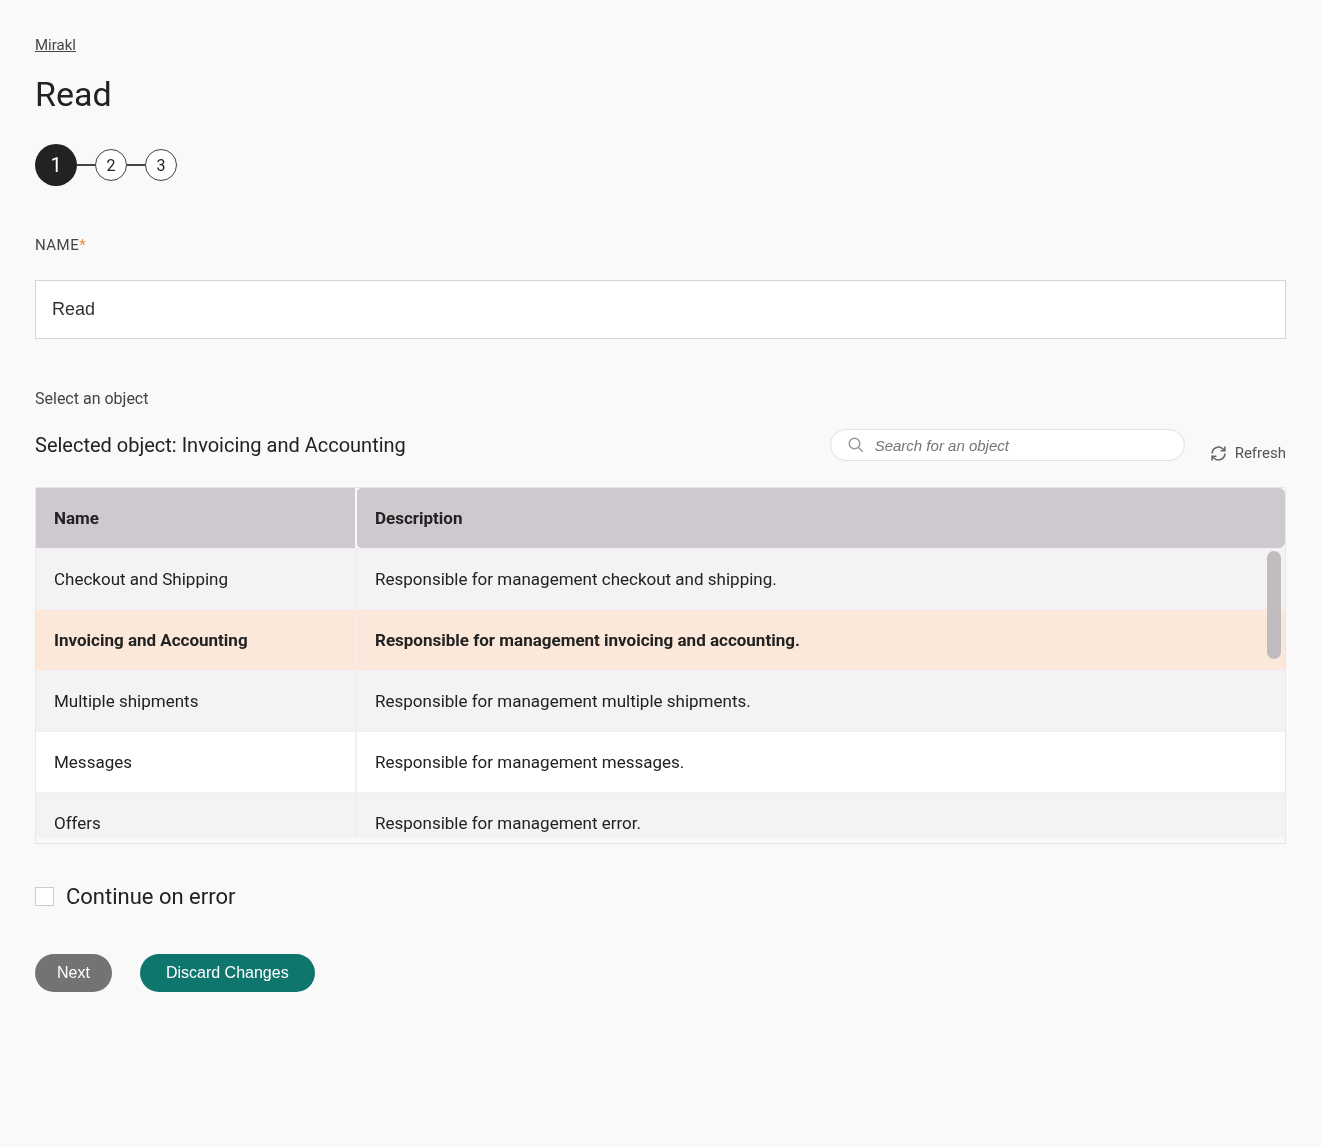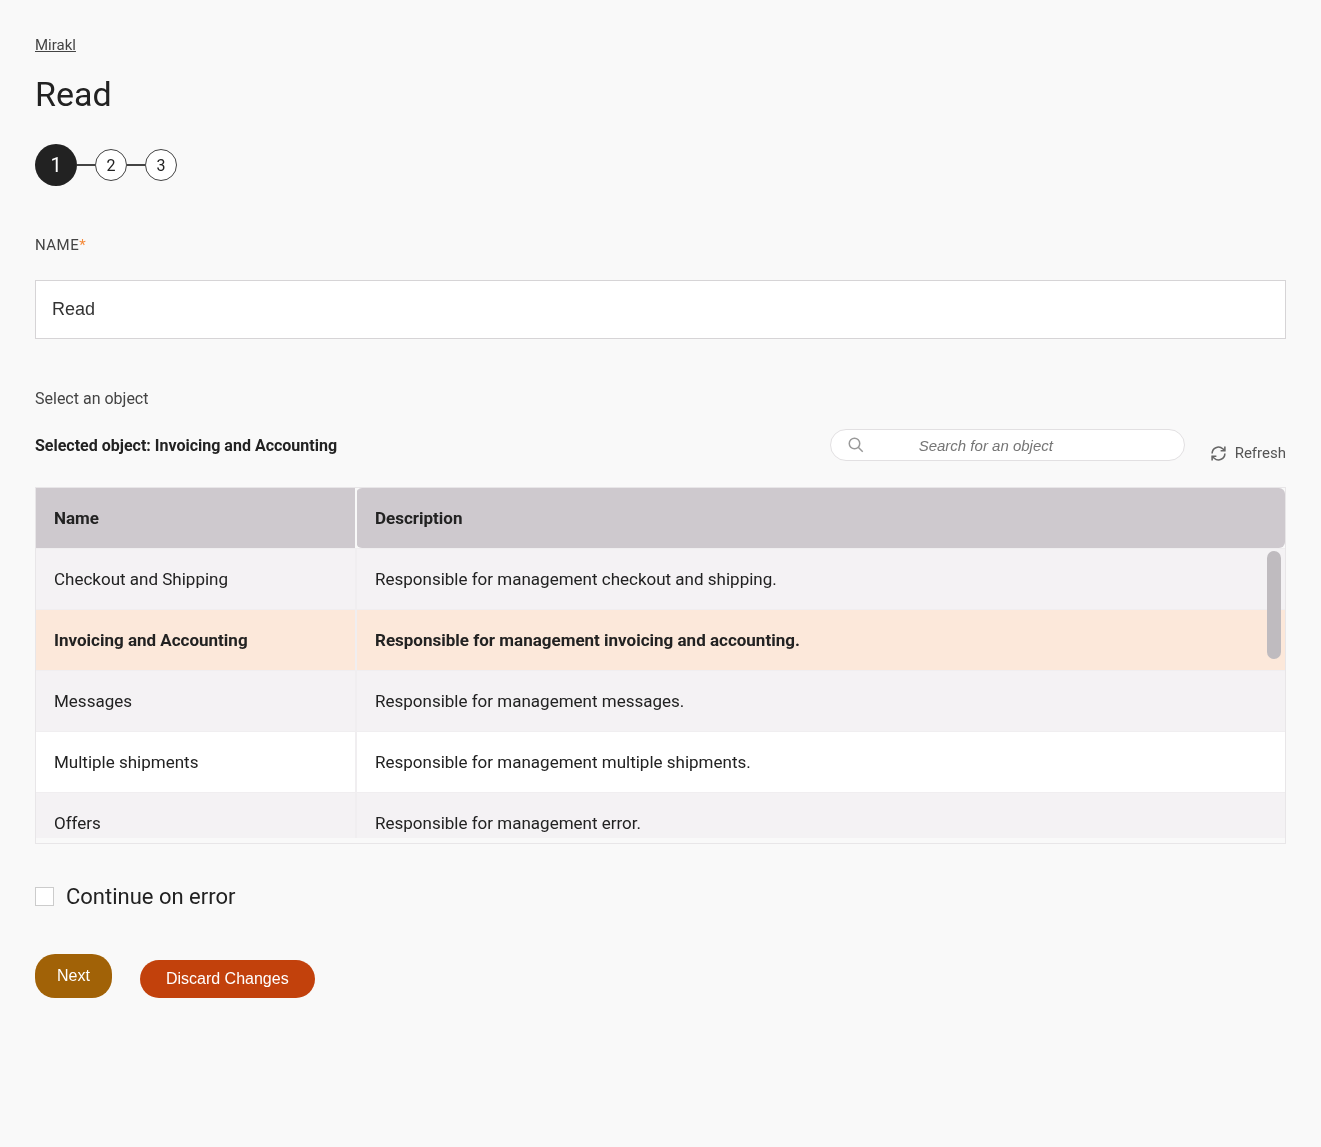--- a/index.html
+++ b/index.html
@@ -80,38 +80,37 @@
       color: #444;
       margin-bottom: 20px;
     }
     .row-controls {
       display: flex;
       align-items: center;
       justify-content: space-between;
       margin-bottom: 25px;
     }
     .selected-obj {
-      font-size: 16px;
-      font-weight: 700;
+      font-size: 20px;
+      font-weight: 400;
       color: #222;
     }
     .right-controls {
       display: flex;
       align-items: center;
       gap: 25px;
     }
     .search-wrap {
       display: flex;
       align-items: center;
       background: #fff;
       border: 1px solid #e2e0e2;
       border-radius: 20px;
       padding: 6px 16px;
       width: 355px;
-      gap: 44px;
     }
     .search-wrap svg { flex-shrink: 0; }
     .search-wrap input {
       border: none;
       outline: none;
       font-size: 15px;
       font-style: italic;
       color: #888;
       margin-left: 10px;
       width: 100%;
@@ -204,22 +203,22 @@
       gap: 28px;
     }
     .btn {
       padding: 10px 22px;
       border-radius: 20px;
       font-size: 16px;
       border: none;
       cursor: pointer;
       color: #fff;
     }
-    .btn-primary { background: #a16207; }
-    .btn-secondary { background: #c2410c; padding: 10px 26px; margin-top: 6px; }
+    .btn-primary { background: #737373; }
+    .btn-secondary { background: #0f766e; padding: 10px 26px; }
   </style>
 </head>
 <body>
 
 
 
 <div class="breadcrumb">
   <a href="#">Mirakl</a>
 </div>
 
@@ -276,26 +275,26 @@
       <tbody id="table-body">
           <tr>
             <td style="width: 320px;">Checkout and Shipping</td>
             <td>Responsible for management checkout and shipping.</td>
           </tr>
           <tr class="selected">
             <td style="width: 320px;">Invoicing and Accounting</td>
             <td>Responsible for management invoicing and accounting.</td>
           </tr>
           <tr>
+            <td style="width: 320px;">Multiple shipments</td>
+            <td>Responsible for management multiple shipments.</td>
+          </tr>
+          <tr>
             <td style="width: 320px;">Messages</td>
             <td>Responsible for management messages.</td>
-          </tr>
-          <tr>
-            <td style="width: 320px;">Multiple shipments</td>
-            <td>Responsible for management multiple shipments.</td>
           </tr>
           <tr class="lastrow">
             <td style="width: 320px;">Offers</td>
             <td>Responsible for management error.</td>
           </tr>
         </tbody>
     </table>
     <div class="fake-scrollbar"></div>
   </div>
 </div>

